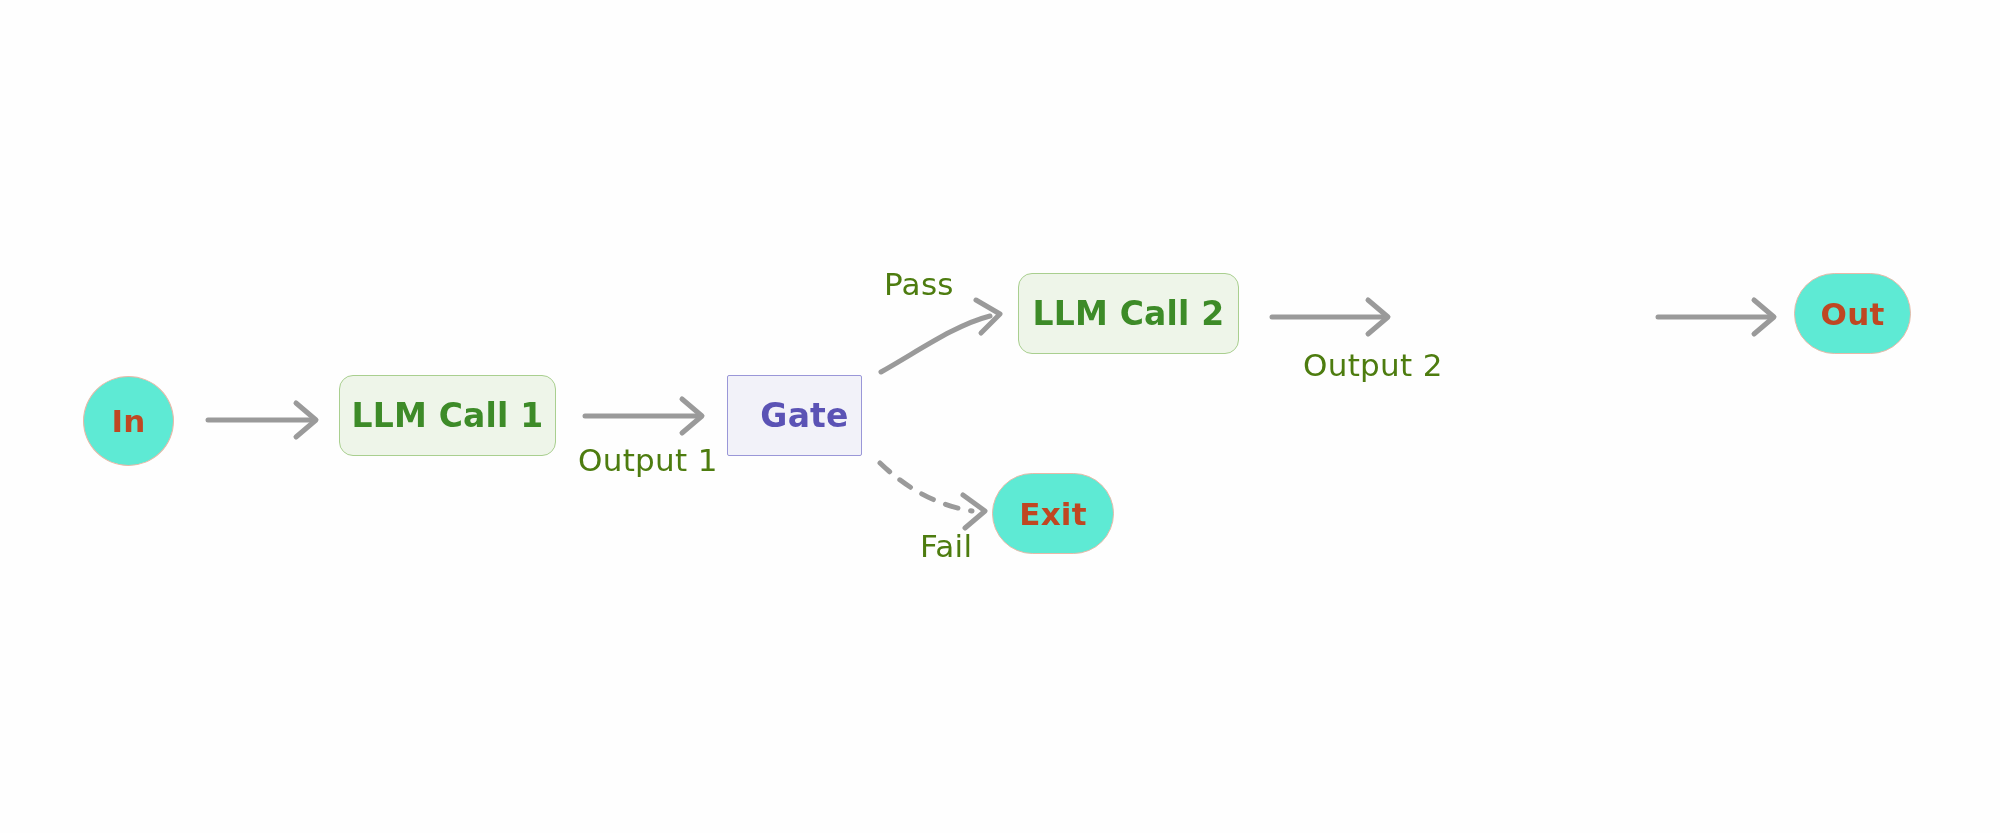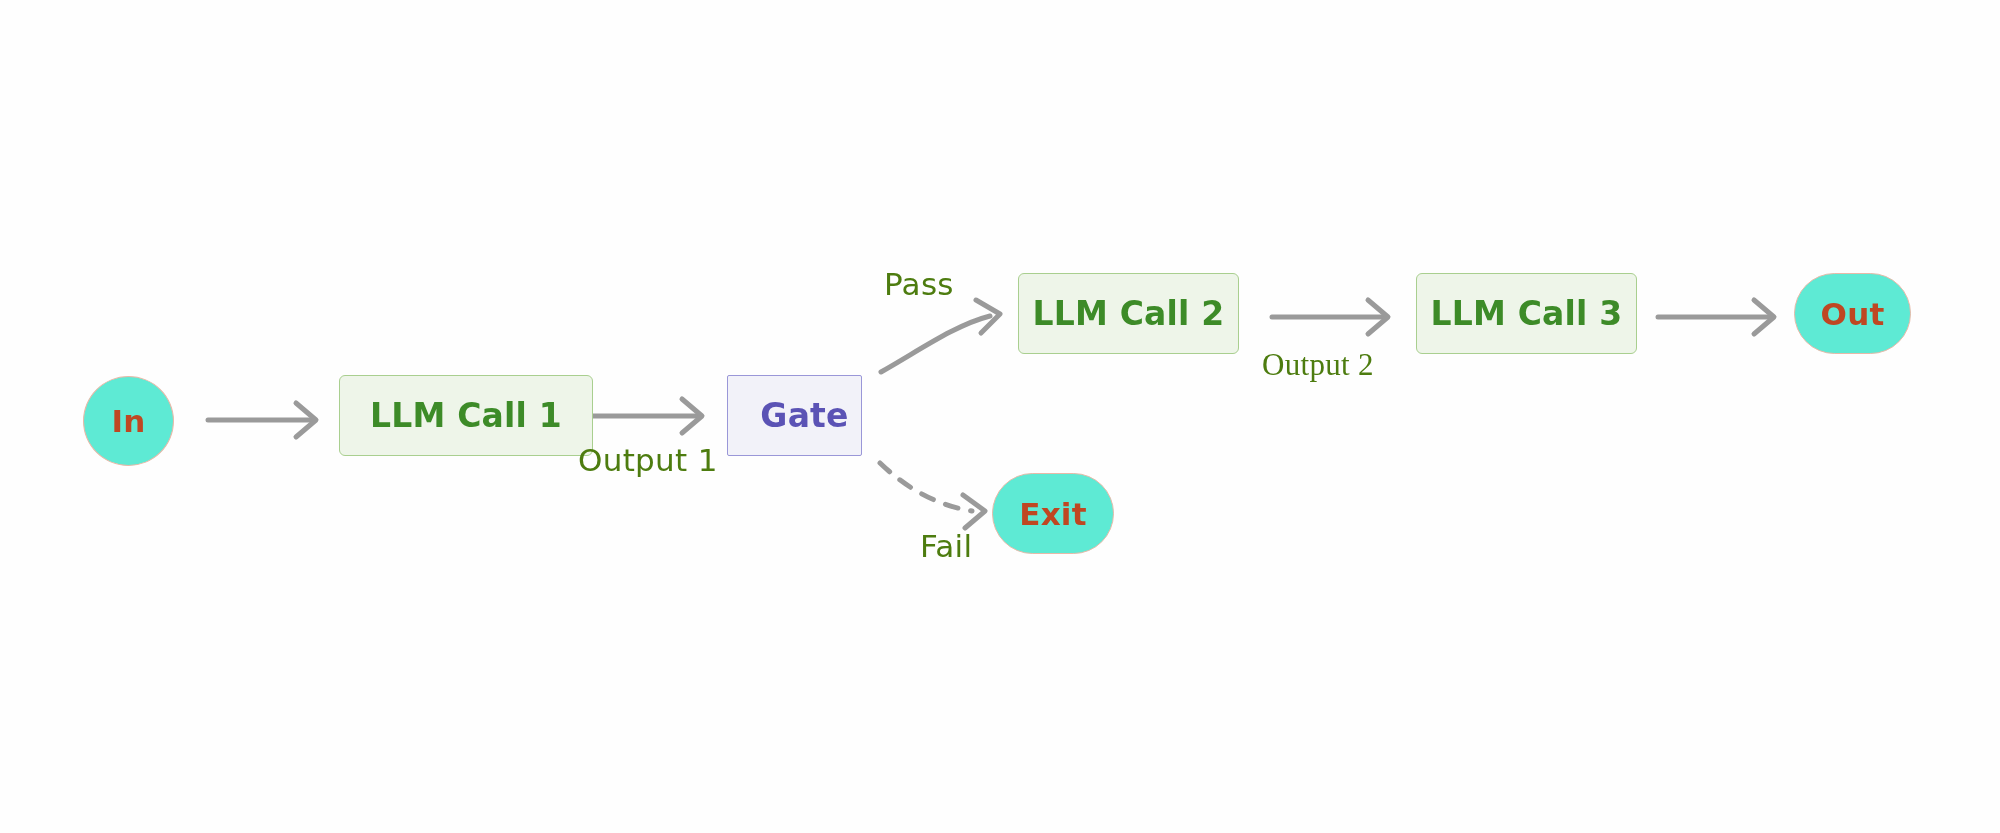--- a/index.html
+++ b/index.html
@@ -34,21 +34,21 @@
     box-sizing: border-box;
     font-weight: bold;
     letter-spacing: 0.2px;
     white-space: nowrap;
   }
   .node-process {
     background: #eef5e9;
     border: 1.6px solid #a9cf8f;
     color: #3d8b28;
     font-size: 33px;
-    border-radius: 6px;
+    border-radius: 14px;
   }
   .node-gate {
     background: #f2f2f9;
     border: 1.6px solid #9a97d8;
     color: #5b53b5;
     font-size: 33px;
     border-radius: 2px;
   }
   .node-terminal {
     background: #5eead4;
@@ -100,45 +100,42 @@
     <g>
       <line x1="1658" y1="317" x2="1772" y2="317" stroke="#9a9a9a" stroke-width="5" stroke-linecap="round"></line>
       <polyline points="1754,300 1774,317 1754,334" fill="none" stroke="#9a9a9a" stroke-width="5" stroke-linecap="round" stroke-linejoin="round"></polyline>
     </g>
   </svg>
 
   <div class="node node-terminal" style="left:83px; top:376px; width:91px; height:90px; border-radius:50%;">
     <span>In</span>
   </div>
 
-  <div class="node node-process" style="left:339px; top:375px; width:254px; height:81px;">
+  <div class="node node-process" style="left:339px; top:375px; width:217px; height:81px;">
     <span>LLM Call 1</span>
   </div>
 
   <div class="node node-gate" style="left:727px; top:375px; width:135px; height:81px;padding-left:20px;">
     <span>Gate</span>
   </div>
 
   <div class="node node-process" style="left:1018px; top:273px; width:221px; height:81px;">
     <span>LLM Call 2</span>
   </div>
 
-  <div class="node node-process" style="left:1416px; top:273px; width:221px; height:81px;">
-    <span>LLM Call 3</span>
-  </div>
 
   <div class="node node-terminal" style="left:1794px; top:273px; width:117px; height:81px; border-radius:41px;">
     <span>Out</span>
   </div>
 
   <div class="node node-terminal" style="left:992px; top:473px; width:122px; height:81px; border-radius:41px;">
     <span>Exit</span>
   </div>
 
   <div class="edge-label" style="left:578px; top:442px;">Output 1</div>
 
   <div class="edge-label" style="left:884px; top:266px;">Pass</div>
 
   <div class="edge-label" style="left:920px; top:528px;">Fail</div>
 
-  <div class="edge-label" style="left:1262px; top:347px;font-family:Liberation Serif, serif;">Output 2</div>
+  <div class="edge-label" style="left:1303px; top:347px;">Output 2</div>
 
 </div>
 
 </body></html>

